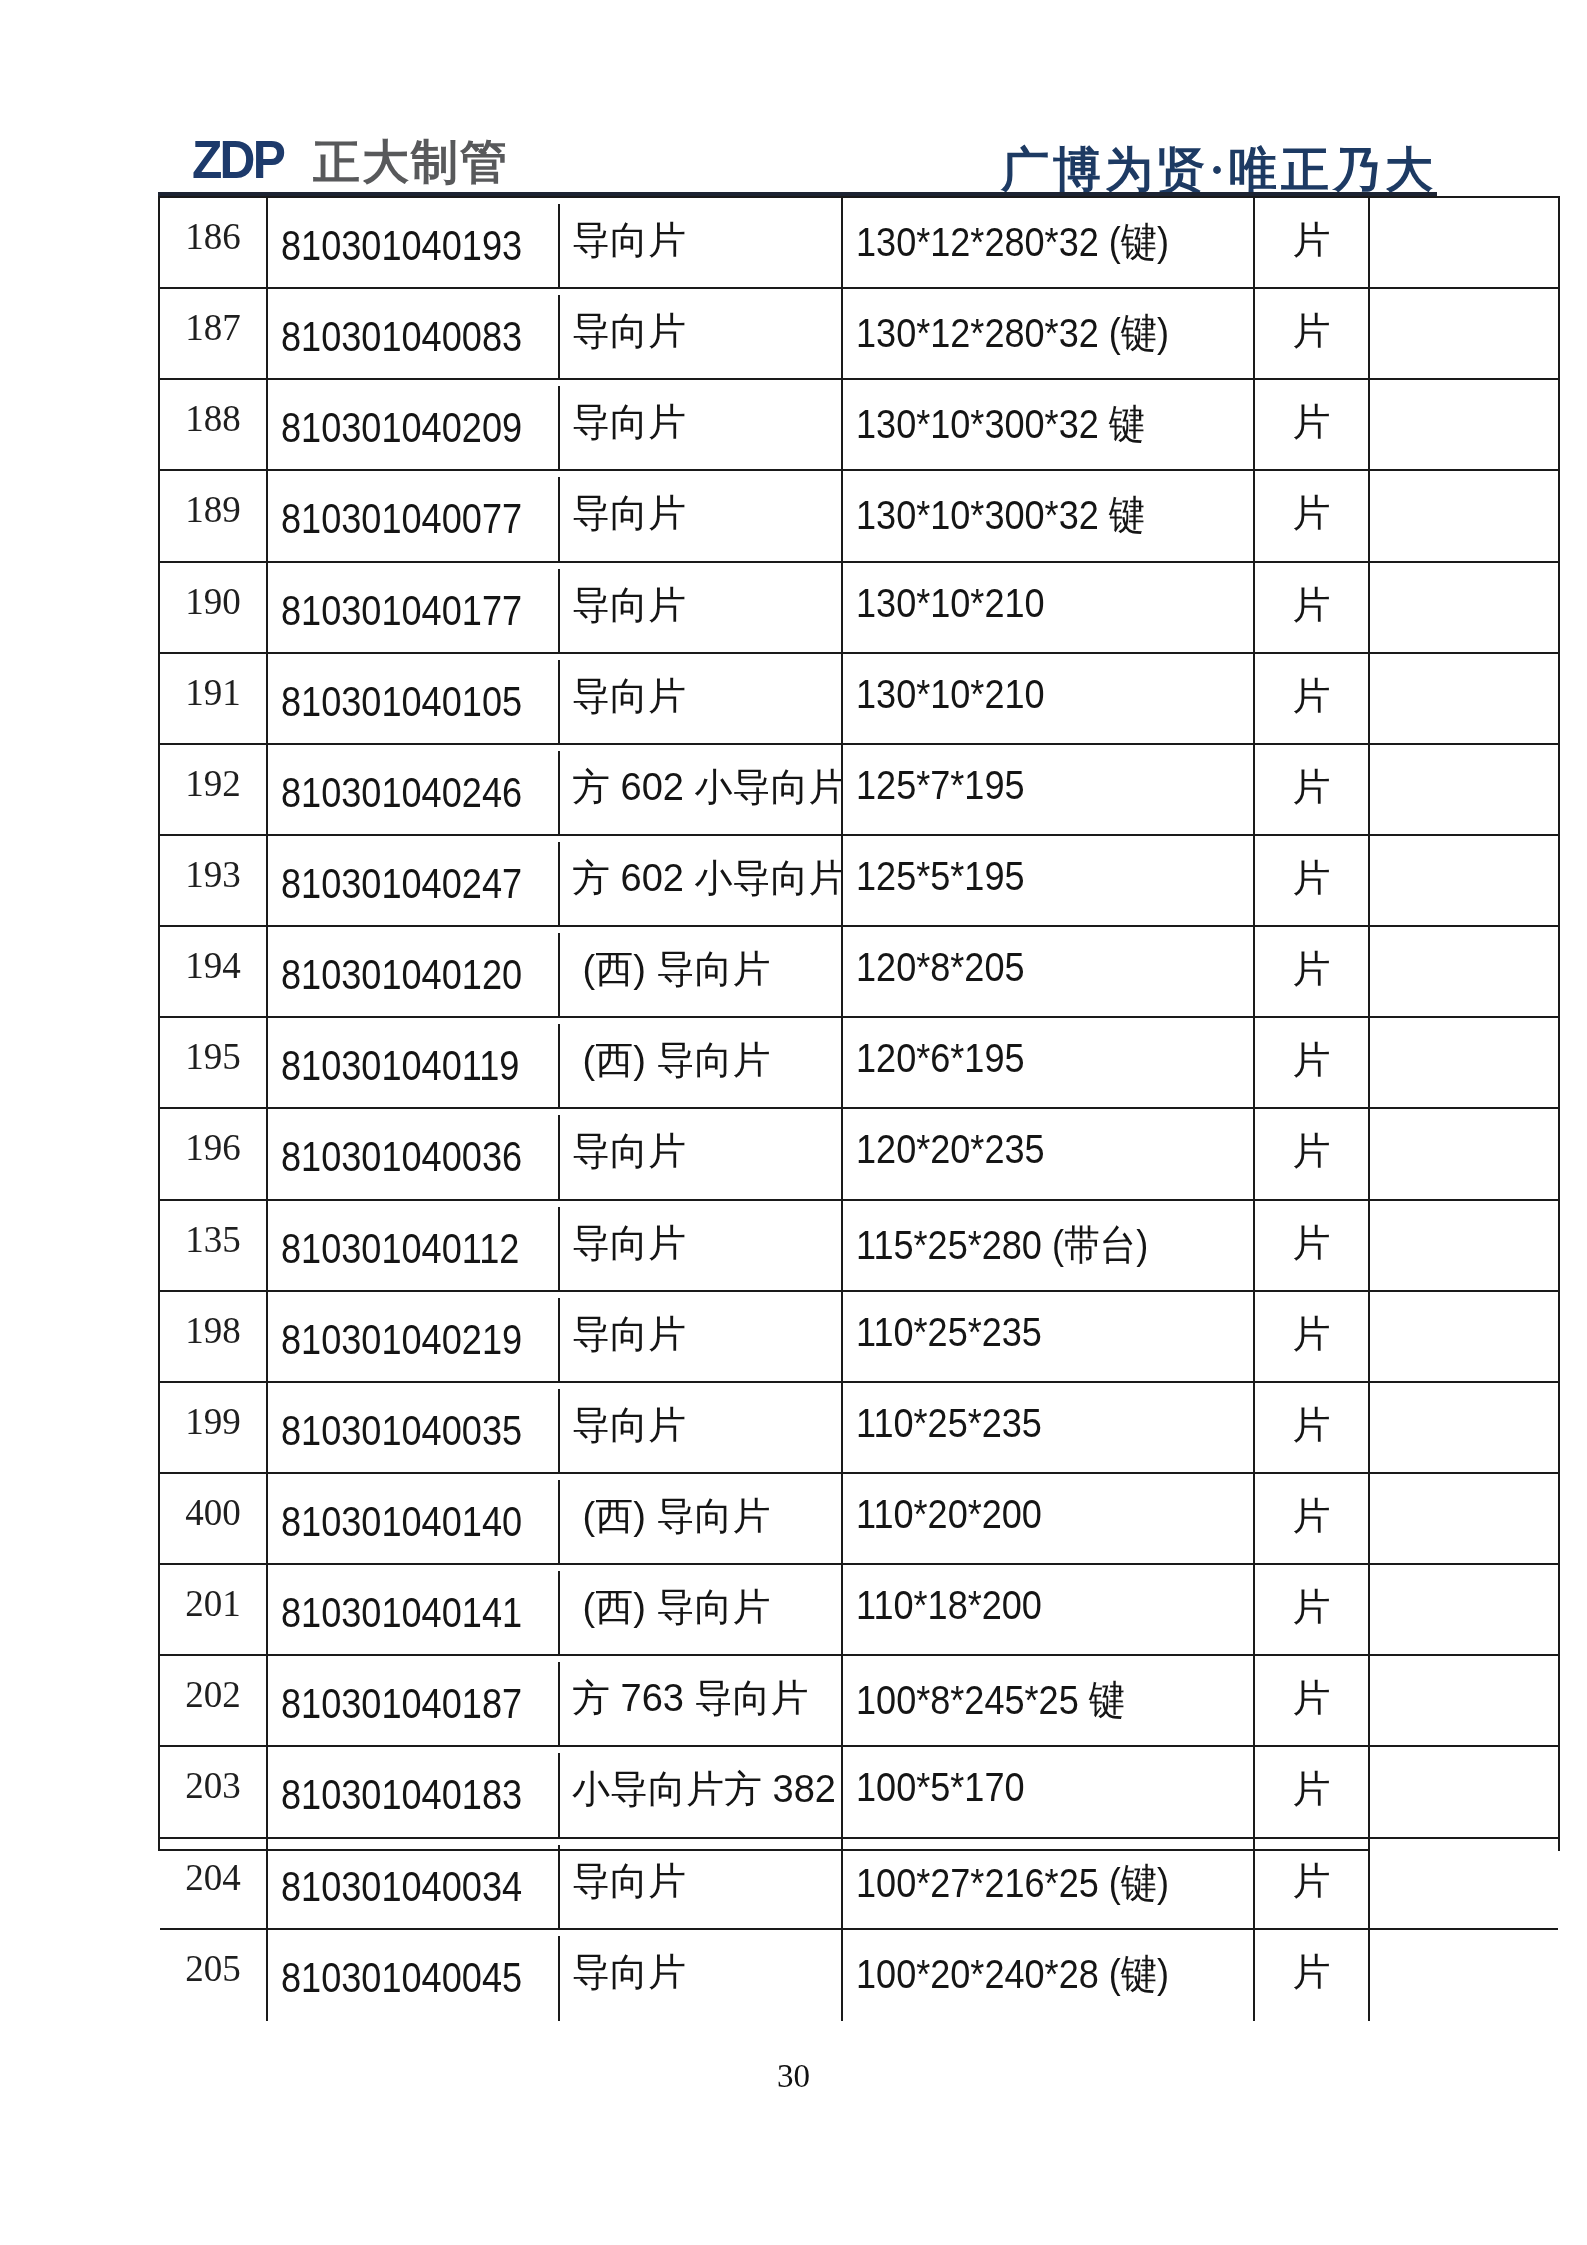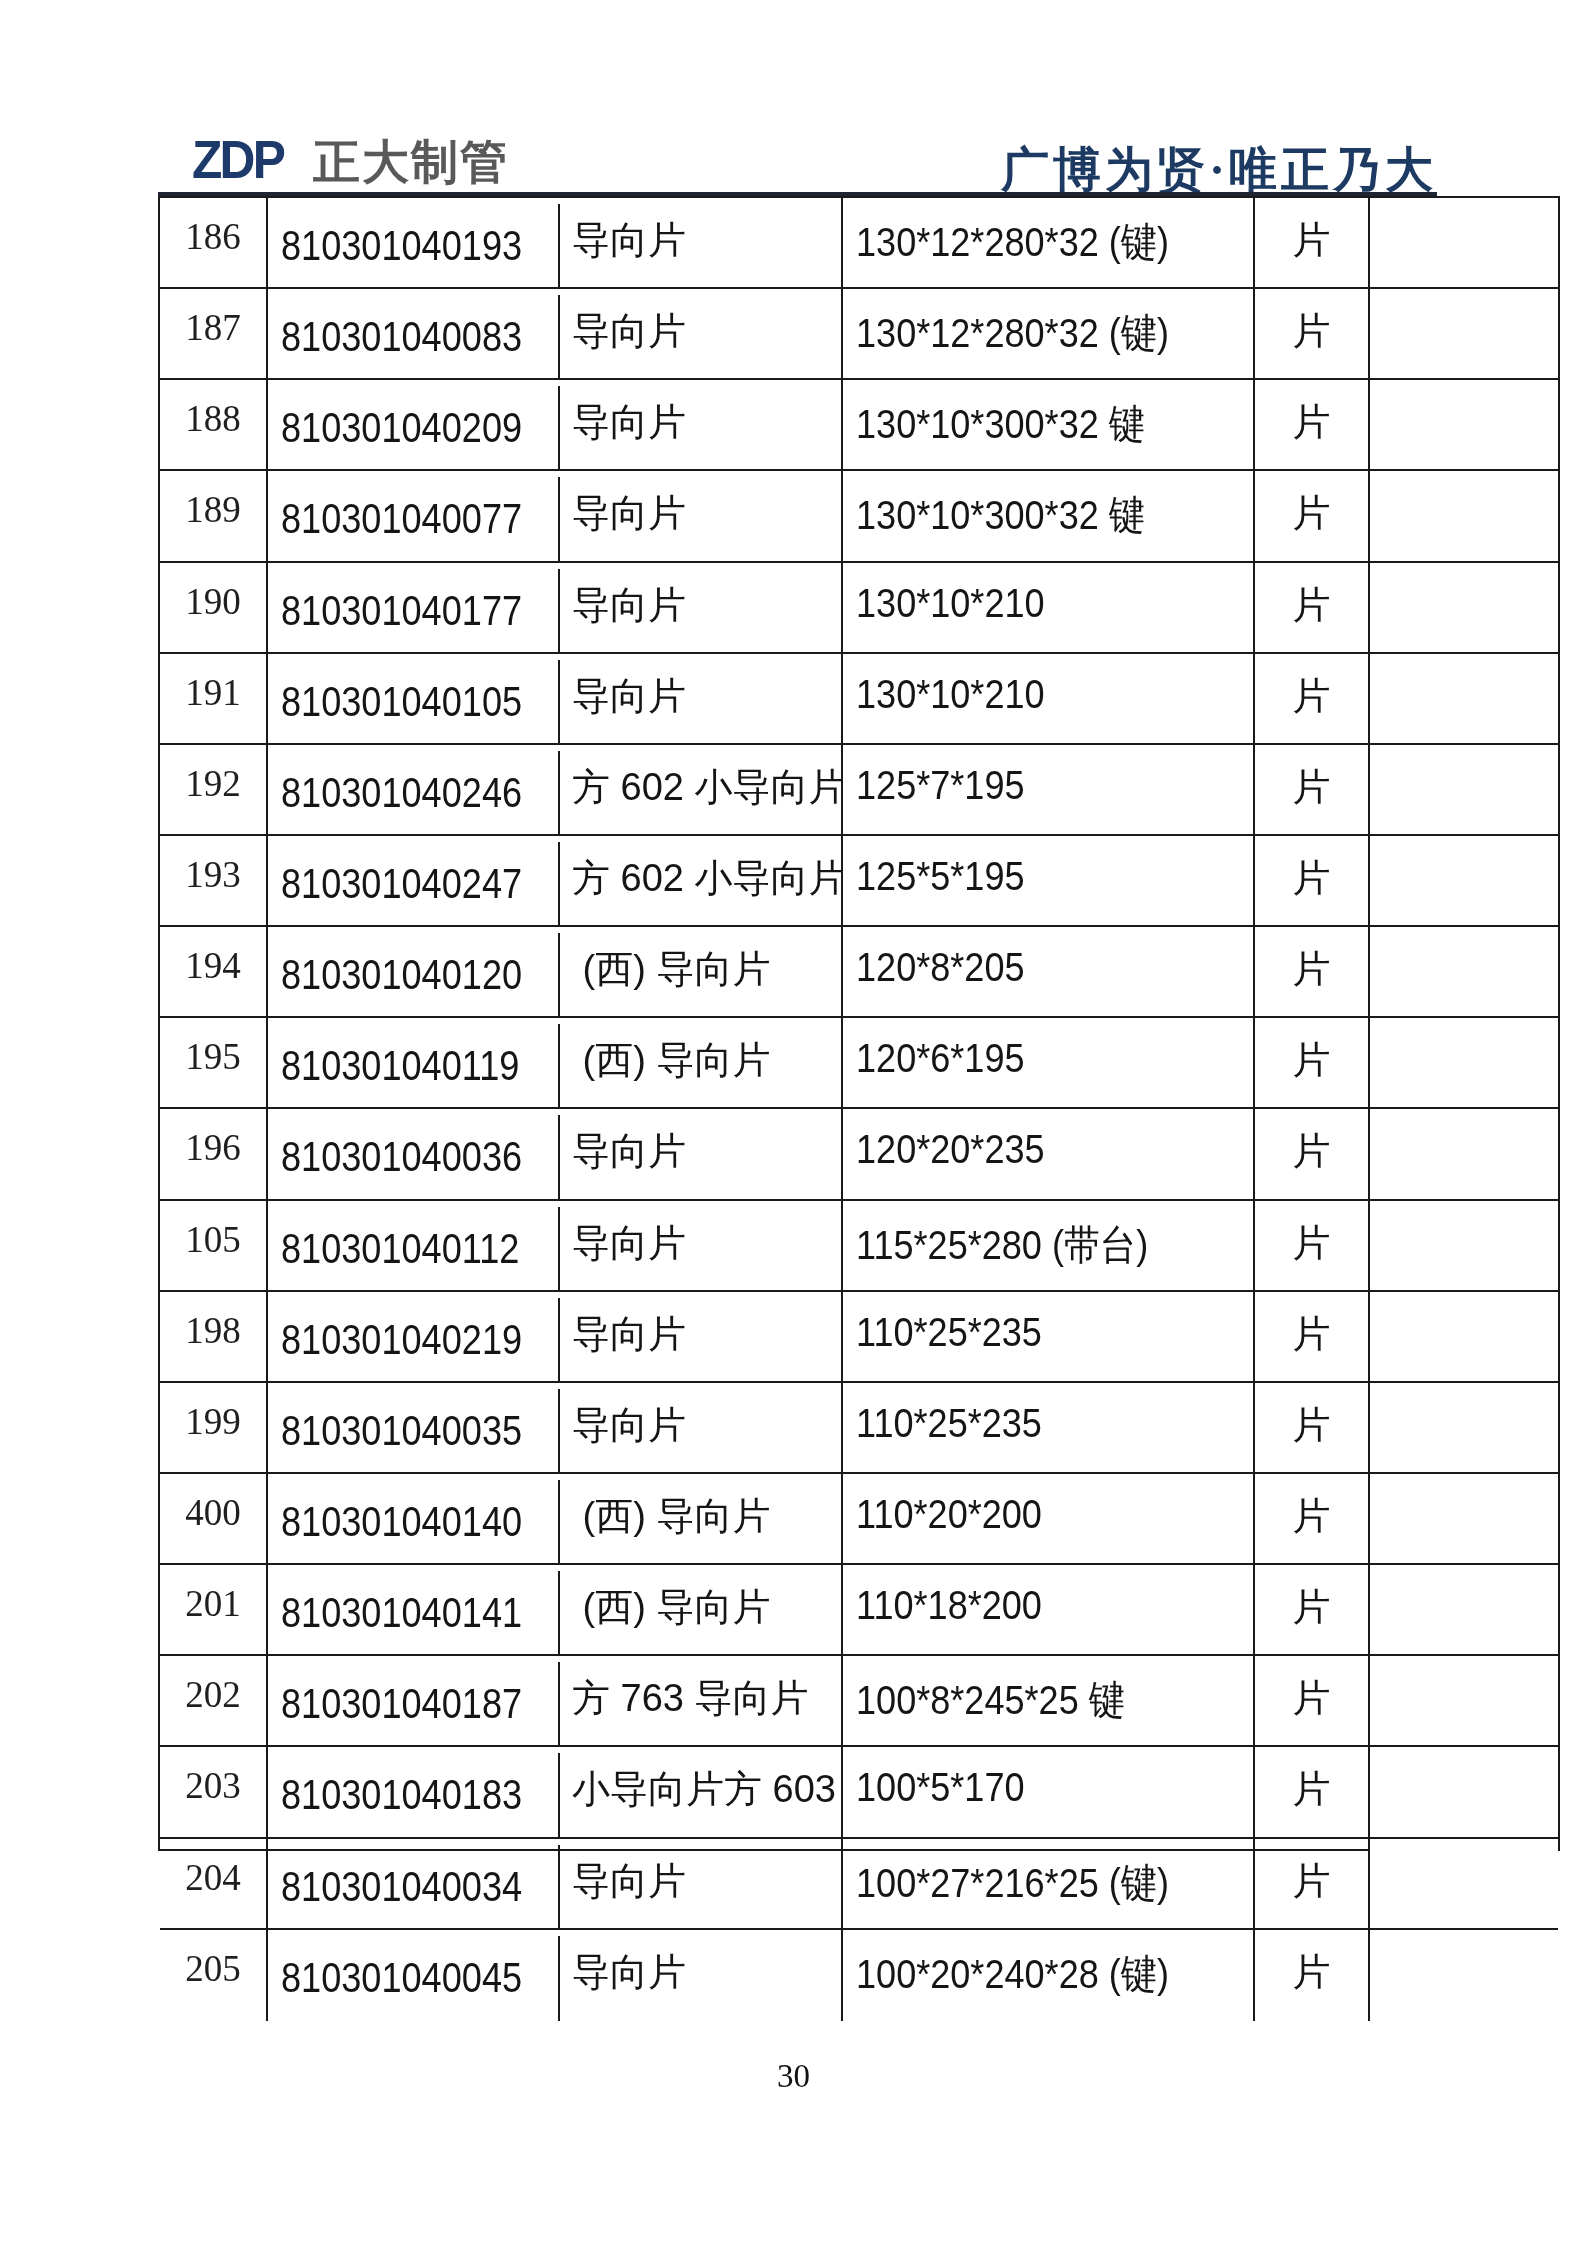--- a/index.html
+++ b/index.html
@@ -178,21 +178,21 @@
   <div class="tr">
     <div class="td c-no"><span>196</span></div>
     <div class="td c-code"><span class="cond">810301040036</span></div>
     <div class="td c-name"><span>导向片</span></div>
     <div class="td c-spec"><span class="cond2">120*20*235</span></div>
     <div class="td c-unit"><span>片</span></div>
     <div class="td c-note"><span></span></div>
   </div>
 
   <div class="tr">
-    <div class="td c-no"><span>105</span></div>
+    <div class="td c-no"><span>135</span></div>
     <div class="td c-code"><span class="cond">810301040112</span></div>
     <div class="td c-name"><span>导向片</span></div>
     <div class="td c-spec"><span class="cond2">115*25*280 (带台)</span></div>
     <div class="td c-unit"><span>片</span></div>
     <div class="td c-note"><span></span></div>
   </div>
 
   <div class="tr">
     <div class="td c-no"><span>198</span></div>
     <div class="td c-code"><span class="cond">810301040219</span></div>
@@ -234,21 +234,21 @@
     <div class="td c-code"><span class="cond">810301040187</span></div>
     <div class="td c-name"><span>方 763 导向片</span></div>
     <div class="td c-spec"><span class="cond2">100*8*245*25 键</span></div>
     <div class="td c-unit"><span>片</span></div>
     <div class="td c-note"><span></span></div>
   </div>
 
   <div class="tr">
     <div class="td c-no"><span>203</span></div>
     <div class="td c-code"><span class="cond">810301040183</span></div>
-    <div class="td c-name"><span>小导向片方 603</span></div>
+    <div class="td c-name"><span>小导向片方 382</span></div>
     <div class="td c-spec"><span class="cond2">100*5*170</span></div>
     <div class="td c-unit"><span>片</span></div>
     <div class="td c-note"><span></span></div>
   </div>
 
   <div class="tr">
     <div class="td c-no"><span>204</span></div>
     <div class="td c-code"><span class="cond">810301040034</span></div>
     <div class="td c-name"><span>导向片</span></div>
     <div class="td c-spec"><span class="cond2">100*27*216*25 (键)</span></div>

